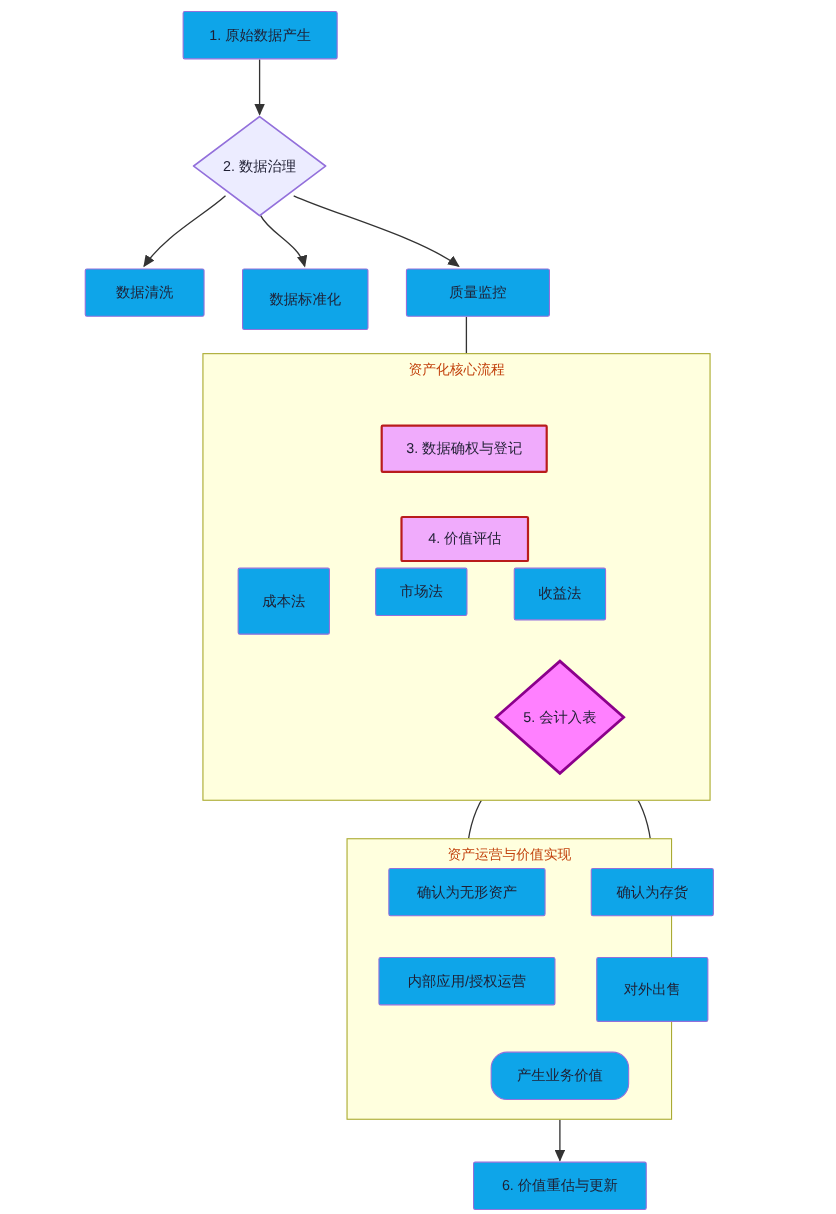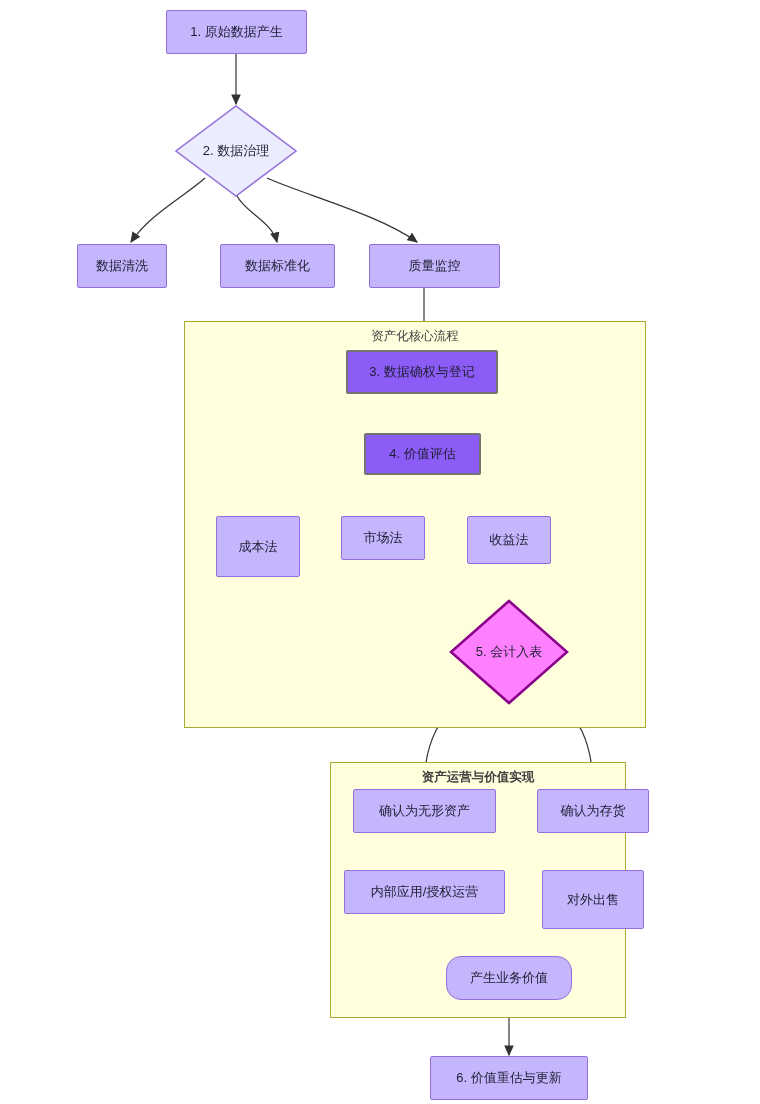--- a/index.html
+++ b/index.html
@@ -31,44 +31,45 @@
     border: 1px solid #aaaa33;
     box-sizing: border-box;
   }
   .subgraph-title {
     position: absolute;
     top: 6px;
     left: 0;
     width: 100%;
     text-align: center;
     font-size: 12.5px;
-    color: #404040;
+    color: #c2410c;
     white-space: nowrap;
   }
   .node {
     position: absolute;
     box-sizing: border-box;
     display: flex;
     align-items: center;
     justify-content: center;
     font-size: 13px;
     line-height: 1.2;
     white-space: nowrap;
   }
   .node.rect {
-    background: #c4b5fd;
+    background: #0ea5e9;
     border: 1px solid #9370db;
     border-radius: 2px;
     color: #1f1f33;
   }
   .node.rect-hl {
-    background: #8b5cf6;
-    border: 2px solid #737373;
+    background: #f0abfc;
+    border: 2px solid #b91c1c;
     border-radius: 2px;
     color: #1f1f33;
+    margin-top: 36px;
   }
   .diamond-wrap {
     position: absolute;
   }
   .diamond-shape {
     position: absolute;
     left: 0;
     top: 0;
     width: 100%;
     height: 100%;
@@ -116,36 +117,36 @@
       <path d="M424,915 C424,938 441,946 466,955"></path>
       <path d="M593,915 C593,938 575,946 551,955"></path>
       <path d="M509,999 L509,1055"></path>
     </g>
   </svg>
 
   <div class="subgraph" id="sg-core" style="left:184px; top:321px; width:462px; height:407px;">
     <div class="subgraph-title">资产化核心流程</div>
   </div>
 
-  <div class="subgraph" id="sg-ops" style="left:330px; top:762px; width:296px; height:256px;font-weight:bold;">
+  <div class="subgraph" id="sg-ops" style="left:315px; top:762px; width:296px; height:256px;">
     <div class="subgraph-title">资产运营与价值实现</div>
   </div>
 
   <div class="node rect" style="left:166px; top:10px; width:141px; height:44px;">1. 原始数据产生</div>
 
   <div class="diamond-wrap" style="left:175px; top:105px; width:122px; height:92px;">
     <svg class="diamond-shape" viewBox="0 0 122 92" xmlns="http://www.w3.org/2000/svg">
       <polygon points="61,1 121,46 61,91 1,46" fill="#ececff" stroke="#9370db" stroke-width="1.5"></polygon>
     </svg>
     <div class="diamond-label">2. 数据治理</div>
   </div>
 
-  <div class="node rect" style="left:77px; top:244px; width:90px; height:44px;">数据清洗</div>
+  <div class="node rect" style="left:77px; top:244px; width:109px; height:44px;">数据清洗</div>
 
-  <div class="node rect" style="left:220px; top:244px; width:115px; height:44px;">数据标准化</div>
+  <div class="node rect" style="left:220px; top:244px; width:115px; height:56px;">数据标准化</div>
 
   <div class="node rect" style="left:369px; top:244px; width:131px; height:44px;">质量监控</div>
 
   <div class="node rect-hl" style="left:346px; top:350px; width:152px; height:44px;">3. 数据确权与登记</div>
 
   <div class="node rect-hl" style="left:364px; top:433px; width:117px; height:42px;">4. 价值评估</div>
 
   <div class="node rect" style="left:216px; top:516px; width:84px; height:61px;">成本法</div>
 
   <div class="node rect" style="left:341px; top:516px; width:84px; height:44px;">市场法</div>

